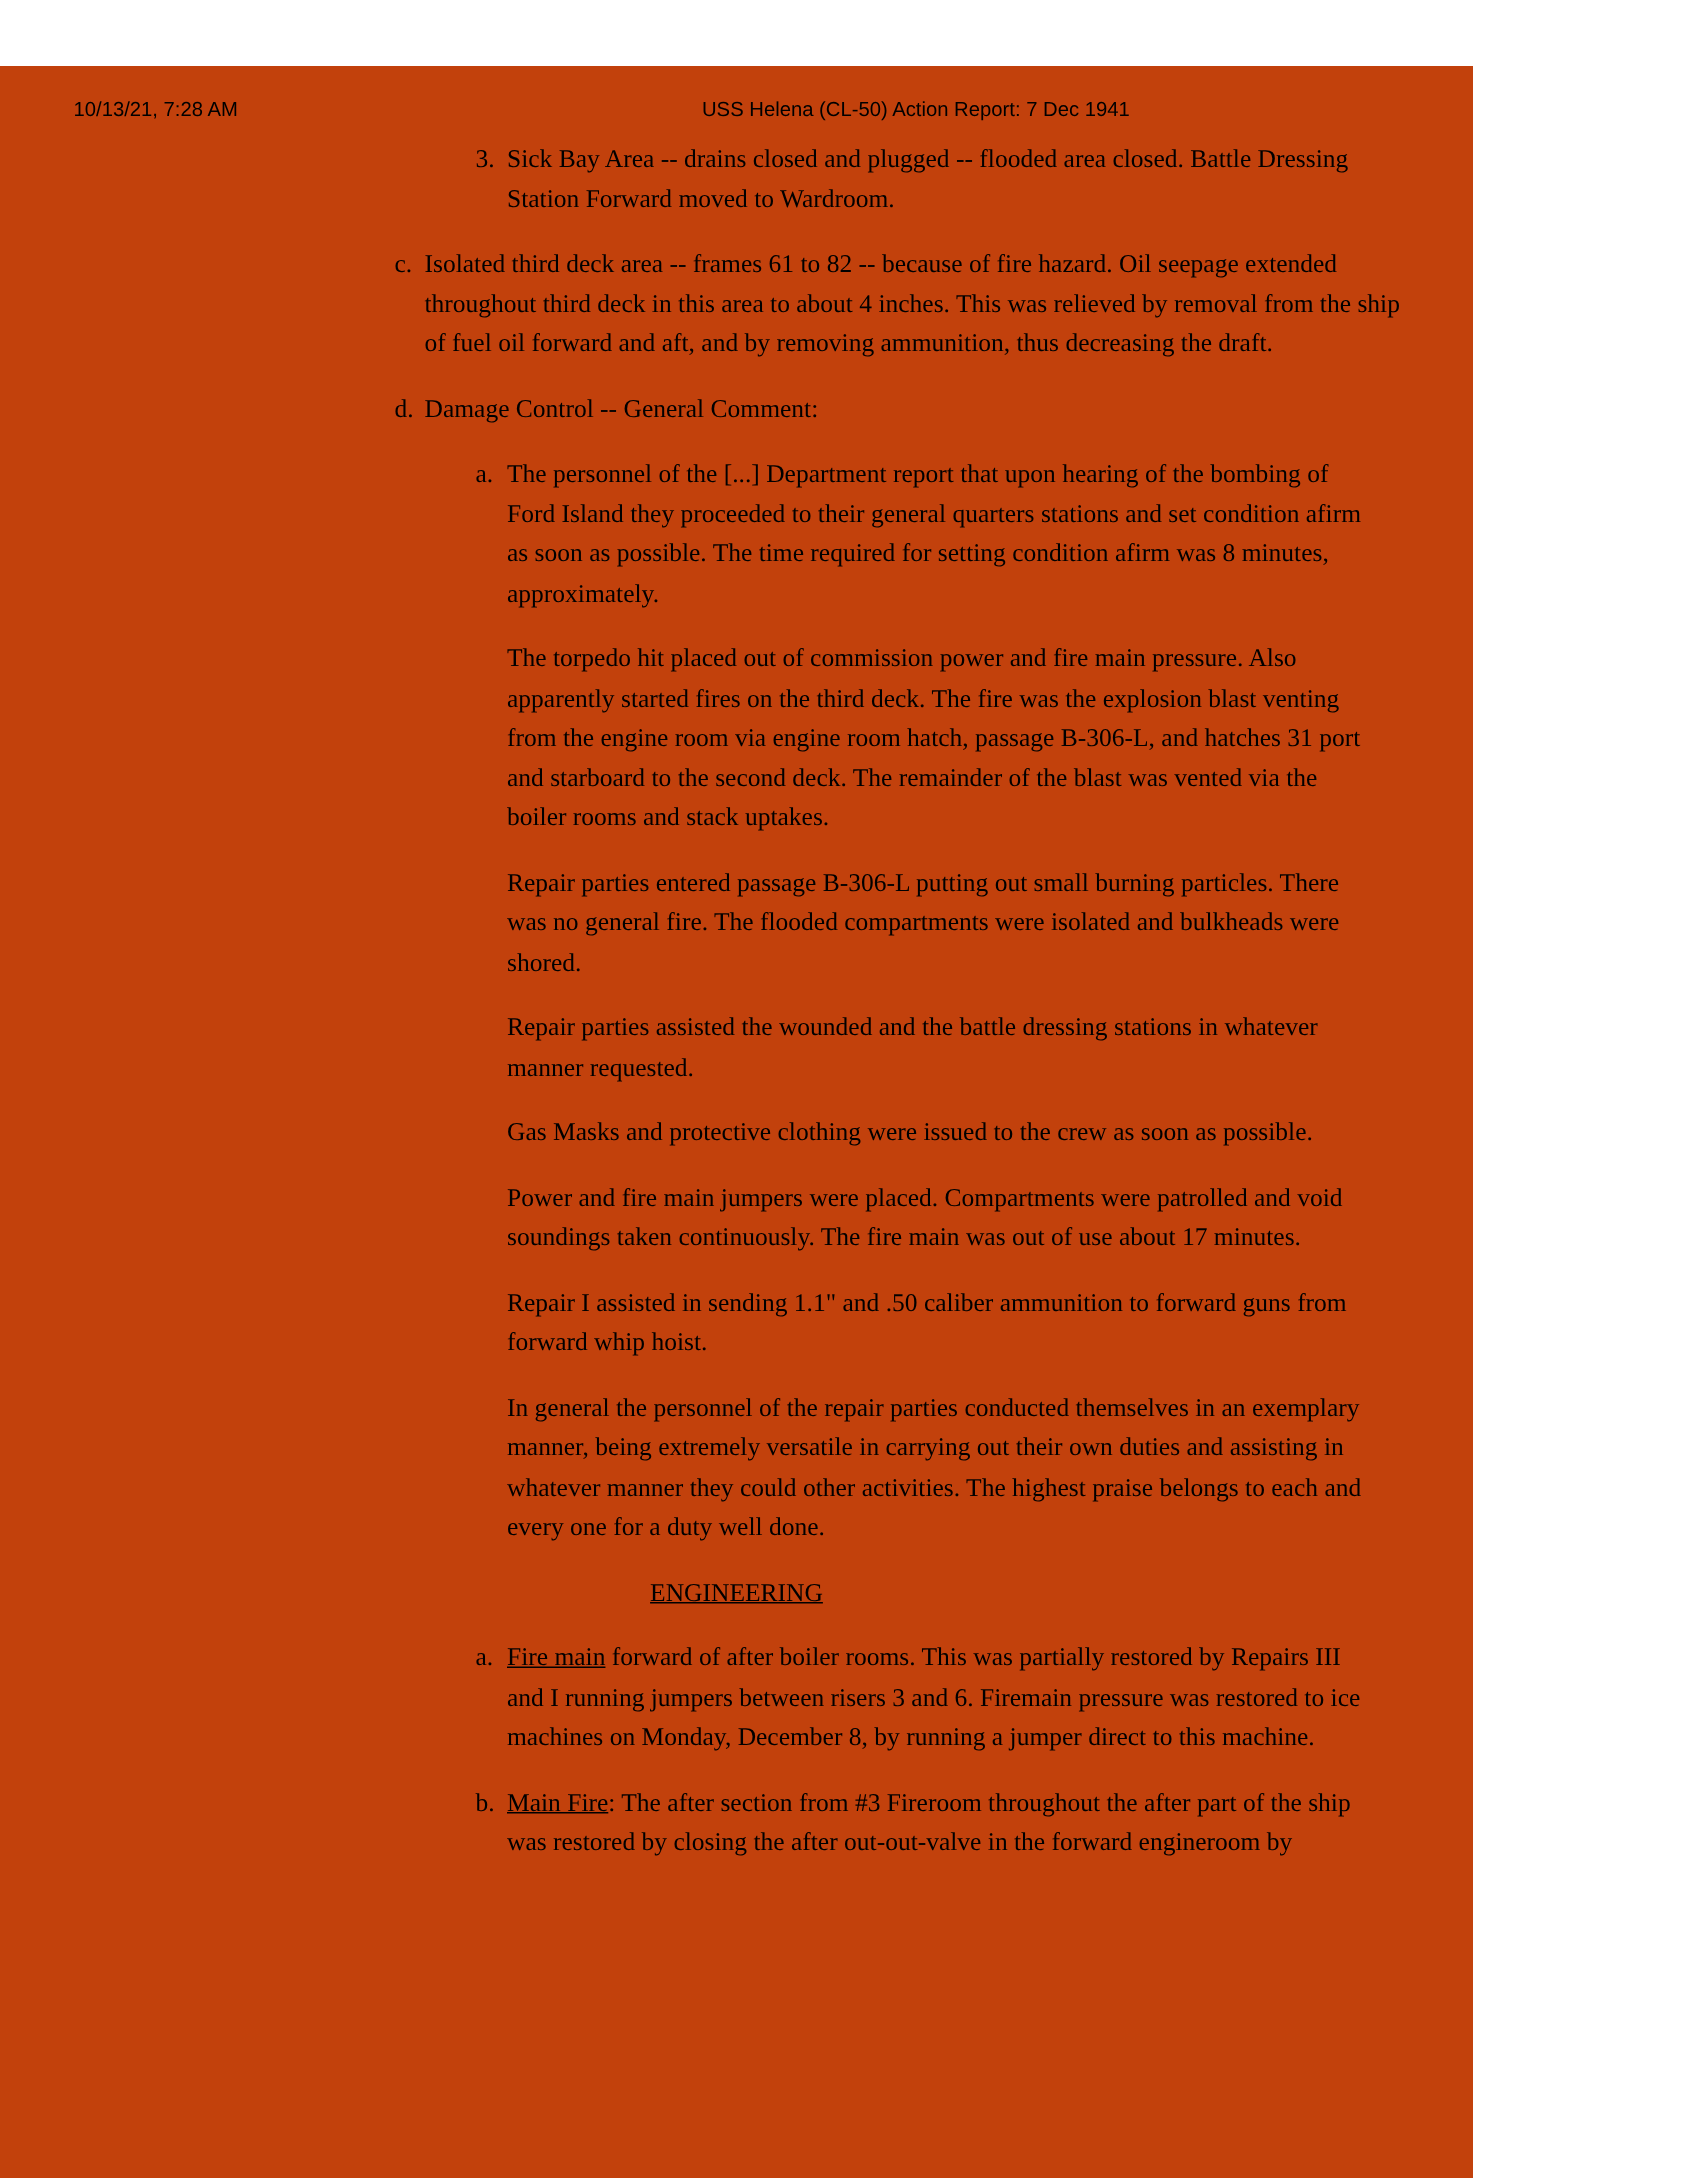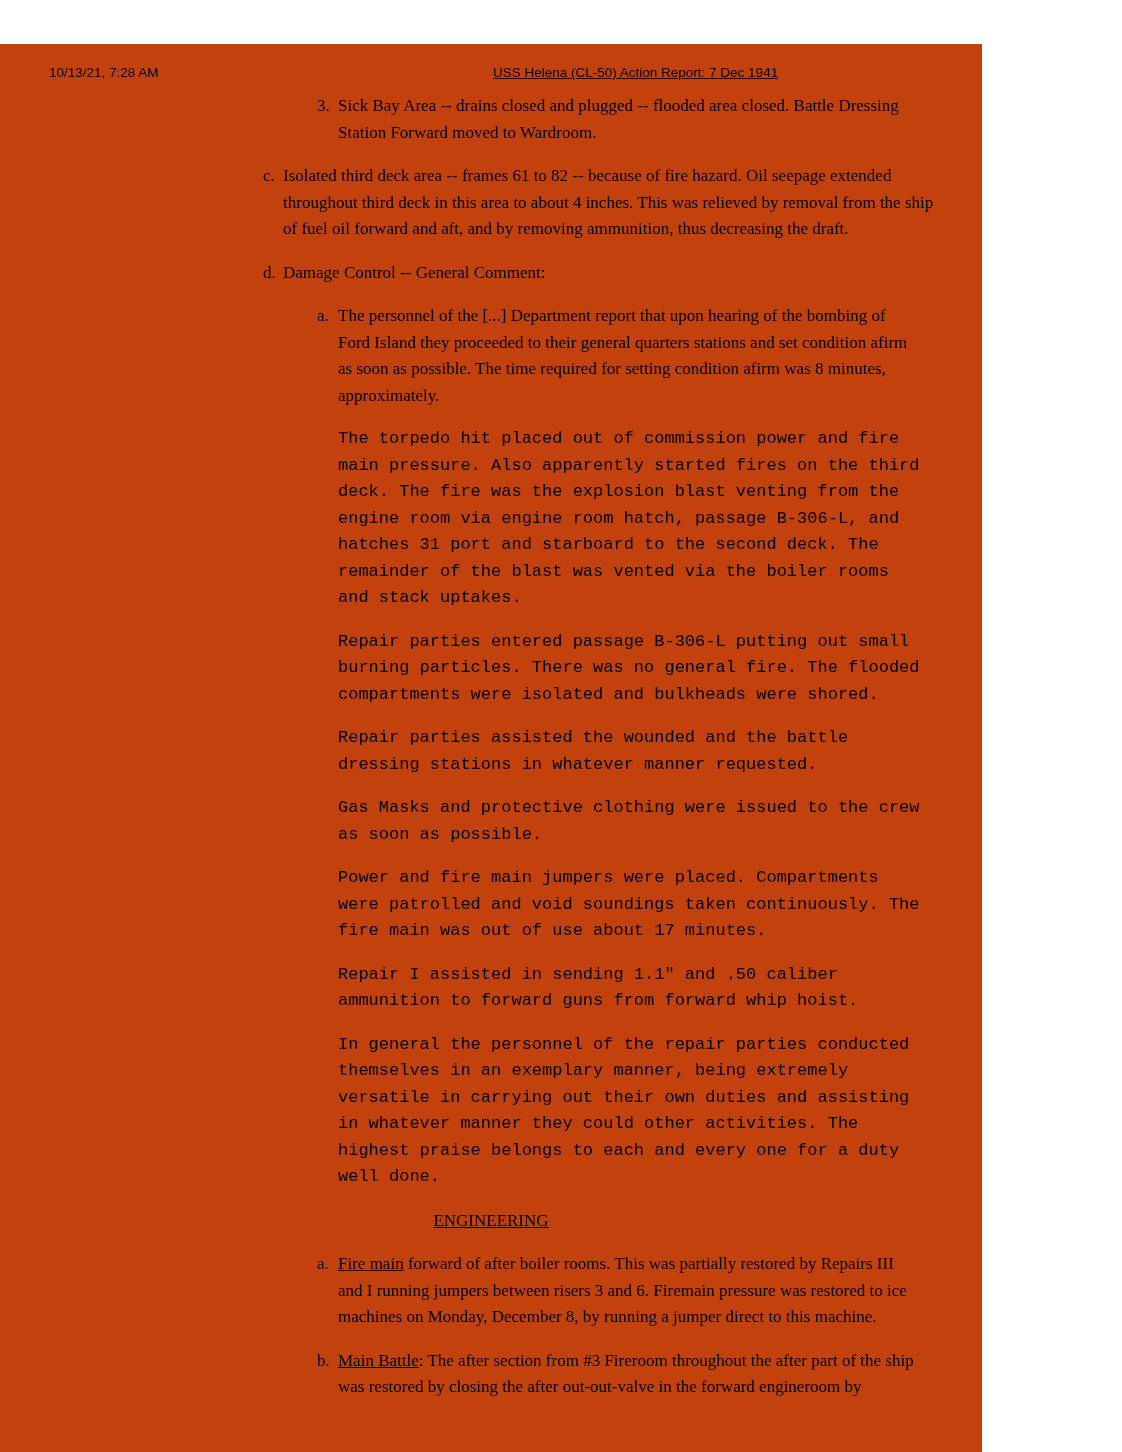--- a/index.html
+++ b/index.html
@@ -18,21 +18,21 @@
   }
   .meta {
     position: absolute;
     font-family: "Liberation Sans", "DejaVu Sans", sans-serif;
     font-size: 13.5px;
     line-height: 16px;
     color: #000000;
     white-space: nowrap;
   }
   .header-date  { top: 21px; left: 49px; }
-  .header-title { top: 21px; left: 493px; text-decoration: underline; }
+  .header-title { top: 21px; left: 468px; }
   .footer-url   { top: 1406px; left: 49px; font-style: italic; }
   .footer-page  { top: 1406px; right: 47px; }
 
   .content {
     position: absolute;
     top: 49px;
     left: 0;
     right: 0;
     font-family: "Liberation Serif", "DejaVu Serif", serif;
     font-size: 17px;
@@ -55,21 +55,20 @@
     padding-left: 338px;
     padding-right: 62px;
     text-indent: -21px;
   }
   .l2 .marker { display: inline-block; width: 21px; text-indent: 0; }
 
   
   .p2 {
     padding-left: 338px;
     padding-right: 62px;
-    font-family: Liberation Mono, monospace;
   }
 
   .heading {
     margin-left: 240px;
     margin-right: 62px;
     text-align: center;
   }
   .u { text-decoration: underline; }
 </style>
 </head>
@@ -103,20 +102,20 @@
 
     <p class="p2">Repair I assisted in sending 1.1" and .50 caliber ammunition to forward guns from forward whip hoist.</p>
 
     <p class="p2">In general the personnel of the repair parties conducted themselves in an exemplary manner, being extremely versatile in carrying out their own duties and assisting in whatever manner they could other activities. The highest praise belongs to each and every one for a duty well done.</p>
 
     <p class="heading"><span class="u">ENGINEERING</span></p>
 
 
     <p class="l2"><span class="marker">a.</span><span class="u">Fire main</span><span> forward of after boiler rooms. This was partially restored by Repairs III and I running jumpers between risers 3 and 6. Firemain pressure was restored to ice machines on Monday, December 8, by running a jumper direct to this machine.</span></p>
 
-    <p class="l2"><span class="marker">b.</span><span class="u">Main Battle</span><span>: The after section from #3 Fireroom throughout the after part of the ship was restored by closing the after out-out-valve in the forward engineroom by</span></p>
+    <p class="l2"><span class="marker">b.</span><span class="u">Main Fire</span><span>: The after section from #3 Fireroom throughout the after part of the ship was restored by closing the after out-out-valve in the forward engineroom by</span></p>
 
   </div>
 
   <div class="meta footer-url">https://www.ibiblio.org/hyperwar/USN/ships/logs/CL/cl50-Pearl.html#EnclB</div>
   <div class="meta footer-page">5/12</div>
 
 </div>
 
 </body></html>

